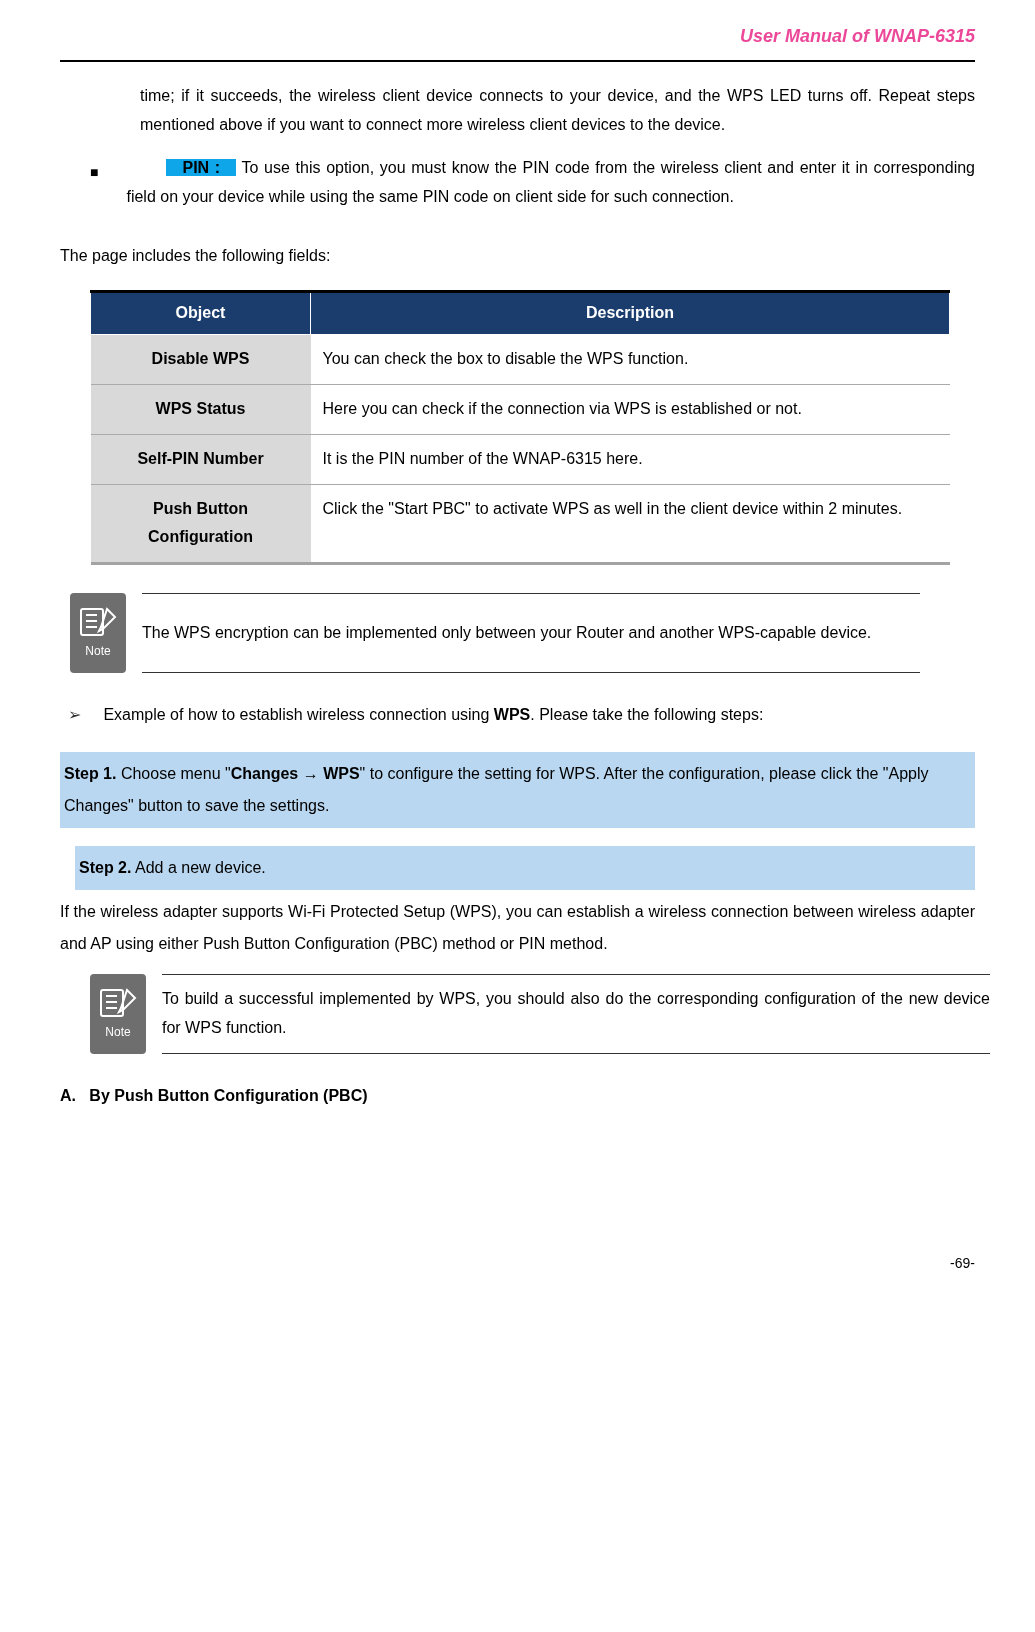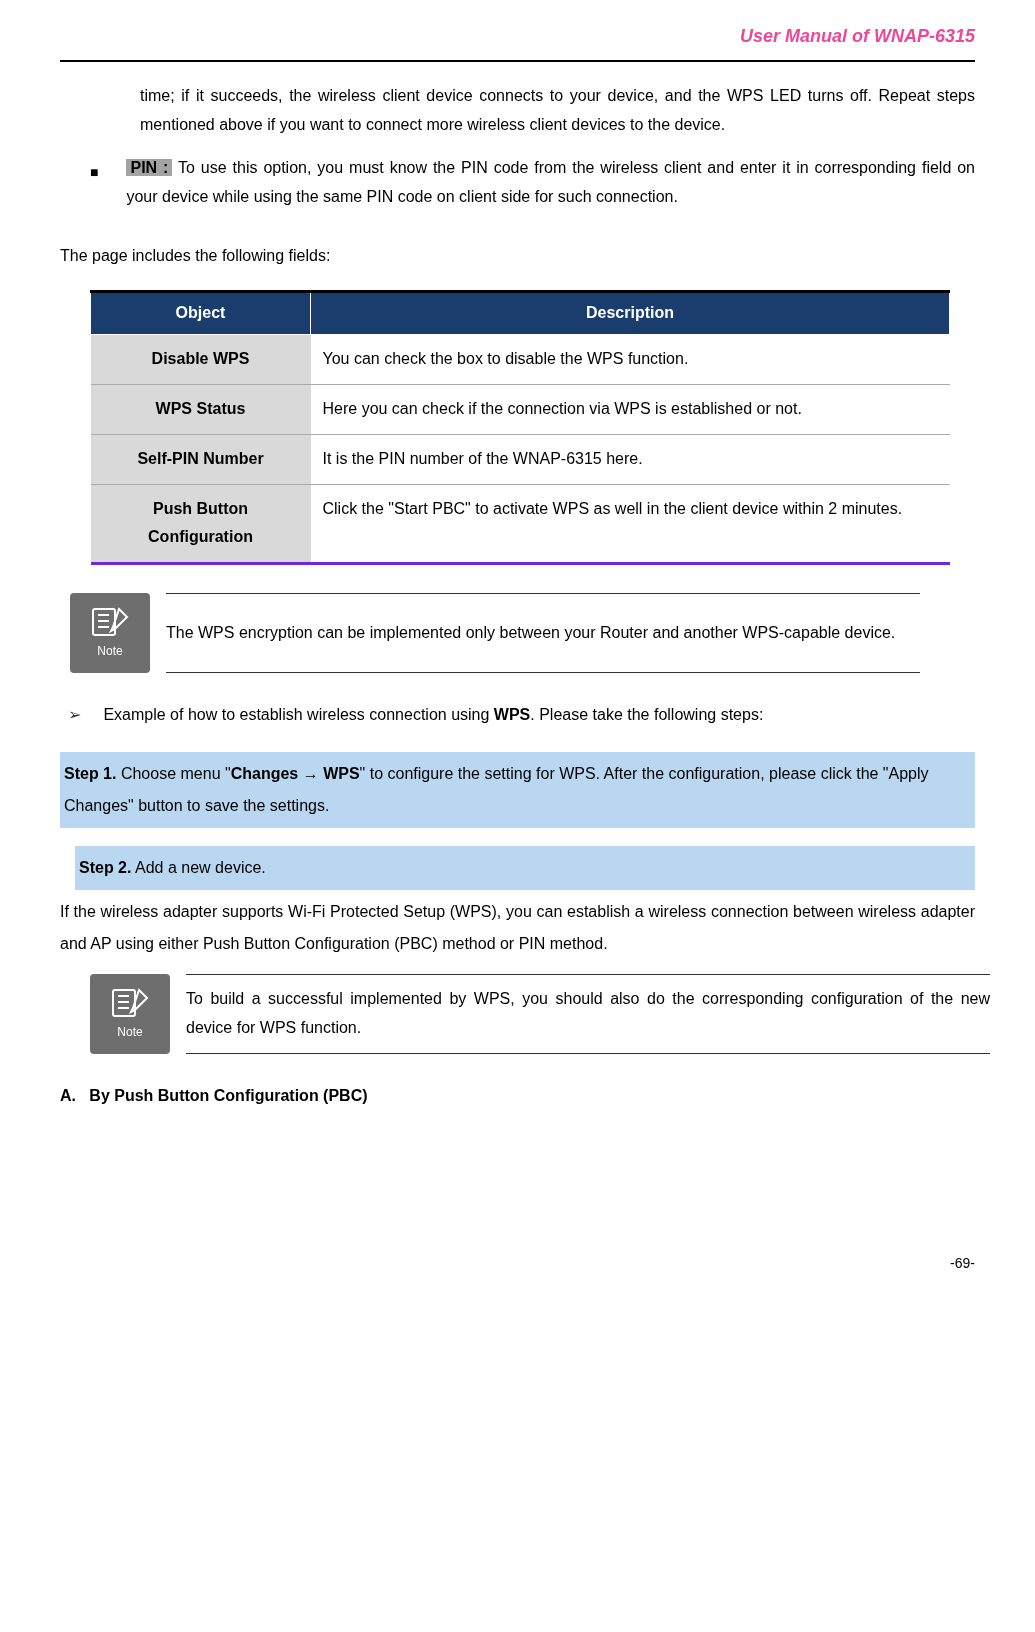--- a/index.html
+++ b/index.html
@@ -34,32 +34,33 @@
       align-items: flex-start;
       margin-bottom: 14px;
     }
     .bullet-sq {
       font-size: 14px;
       margin-left: 30px;
       margin-right: 28px;
       margin-top: 6px;
     }
     .pin-label {
-      background: #a3a3a3;
-      font-weight: bold;
-      padding: 0 4px;
+      background: #0ea5e9;
+      font-weight: bold;
+      padding: 0 16px;
+      margin-left: 40px;
     }
     .bullet-text { flex: 1; text-align: justify; }
     .fields-intro { margin: 30px 0 12px 0; }
     .fields-table {
       width: 860px;
       margin-left: 30px;
       border-collapse: collapse;
       border-top: 3px solid #000;
-      border-bottom: 3px solid #6d28d9;
+      border-bottom: 3px solid #a3a3a3;
       margin-top: 20px;
     }
     .fields-table thead th {
       background: #1a3d6d;
       color: #fff;
       font-weight: bold;
       text-align: center;
       padding: 6px;
       border: 1px solid #fff;
     }
@@ -74,21 +75,21 @@
       text-align: center;
       font-weight: bold;
     }
     .fields-table td.desc { text-align: justify; }
     .note-box {
       display: flex;
       margin: 28px 0 28px 10px;
       width: 850px;
     }
     .note-icon {
-      width: 80px;
+      width: 56px;
       height: 80px;
       background: #6e6e6e;
       color: #fff;
       display: flex;
       flex-direction: column;
       align-items: center;
       justify-content: center;
       font-size: 12px;
       border-radius: 4px;
       flex-shrink: 0;

